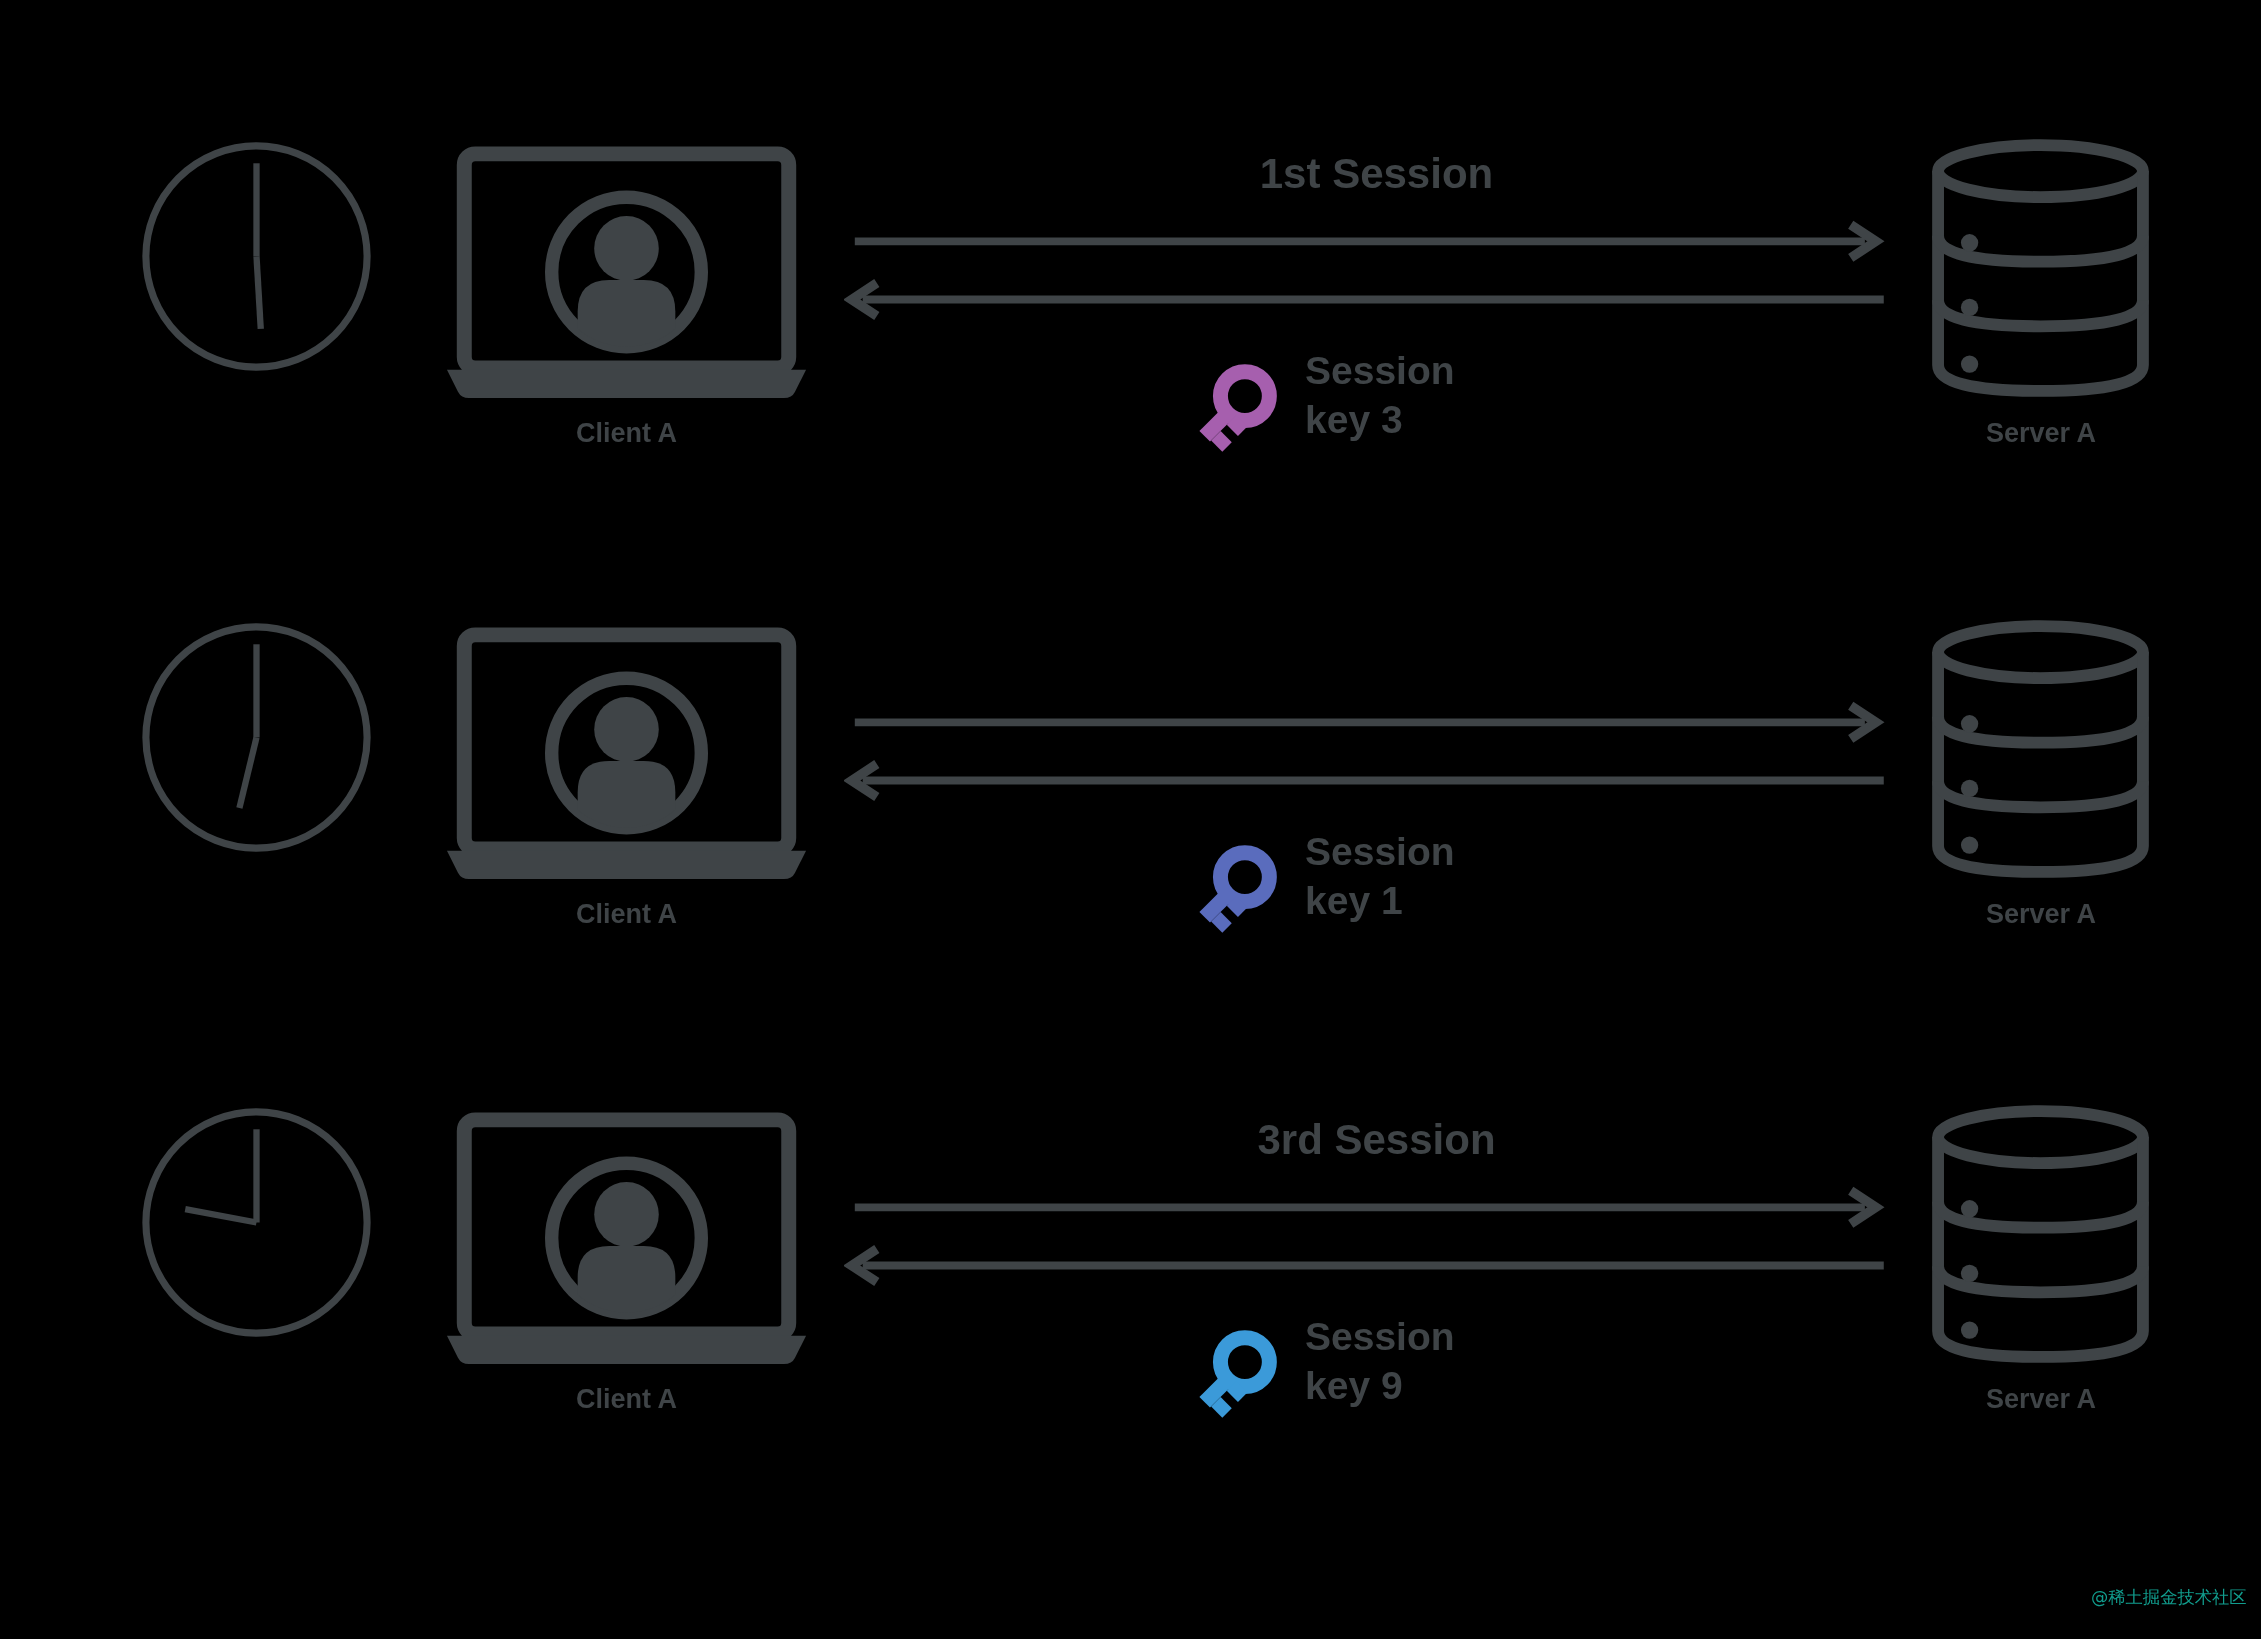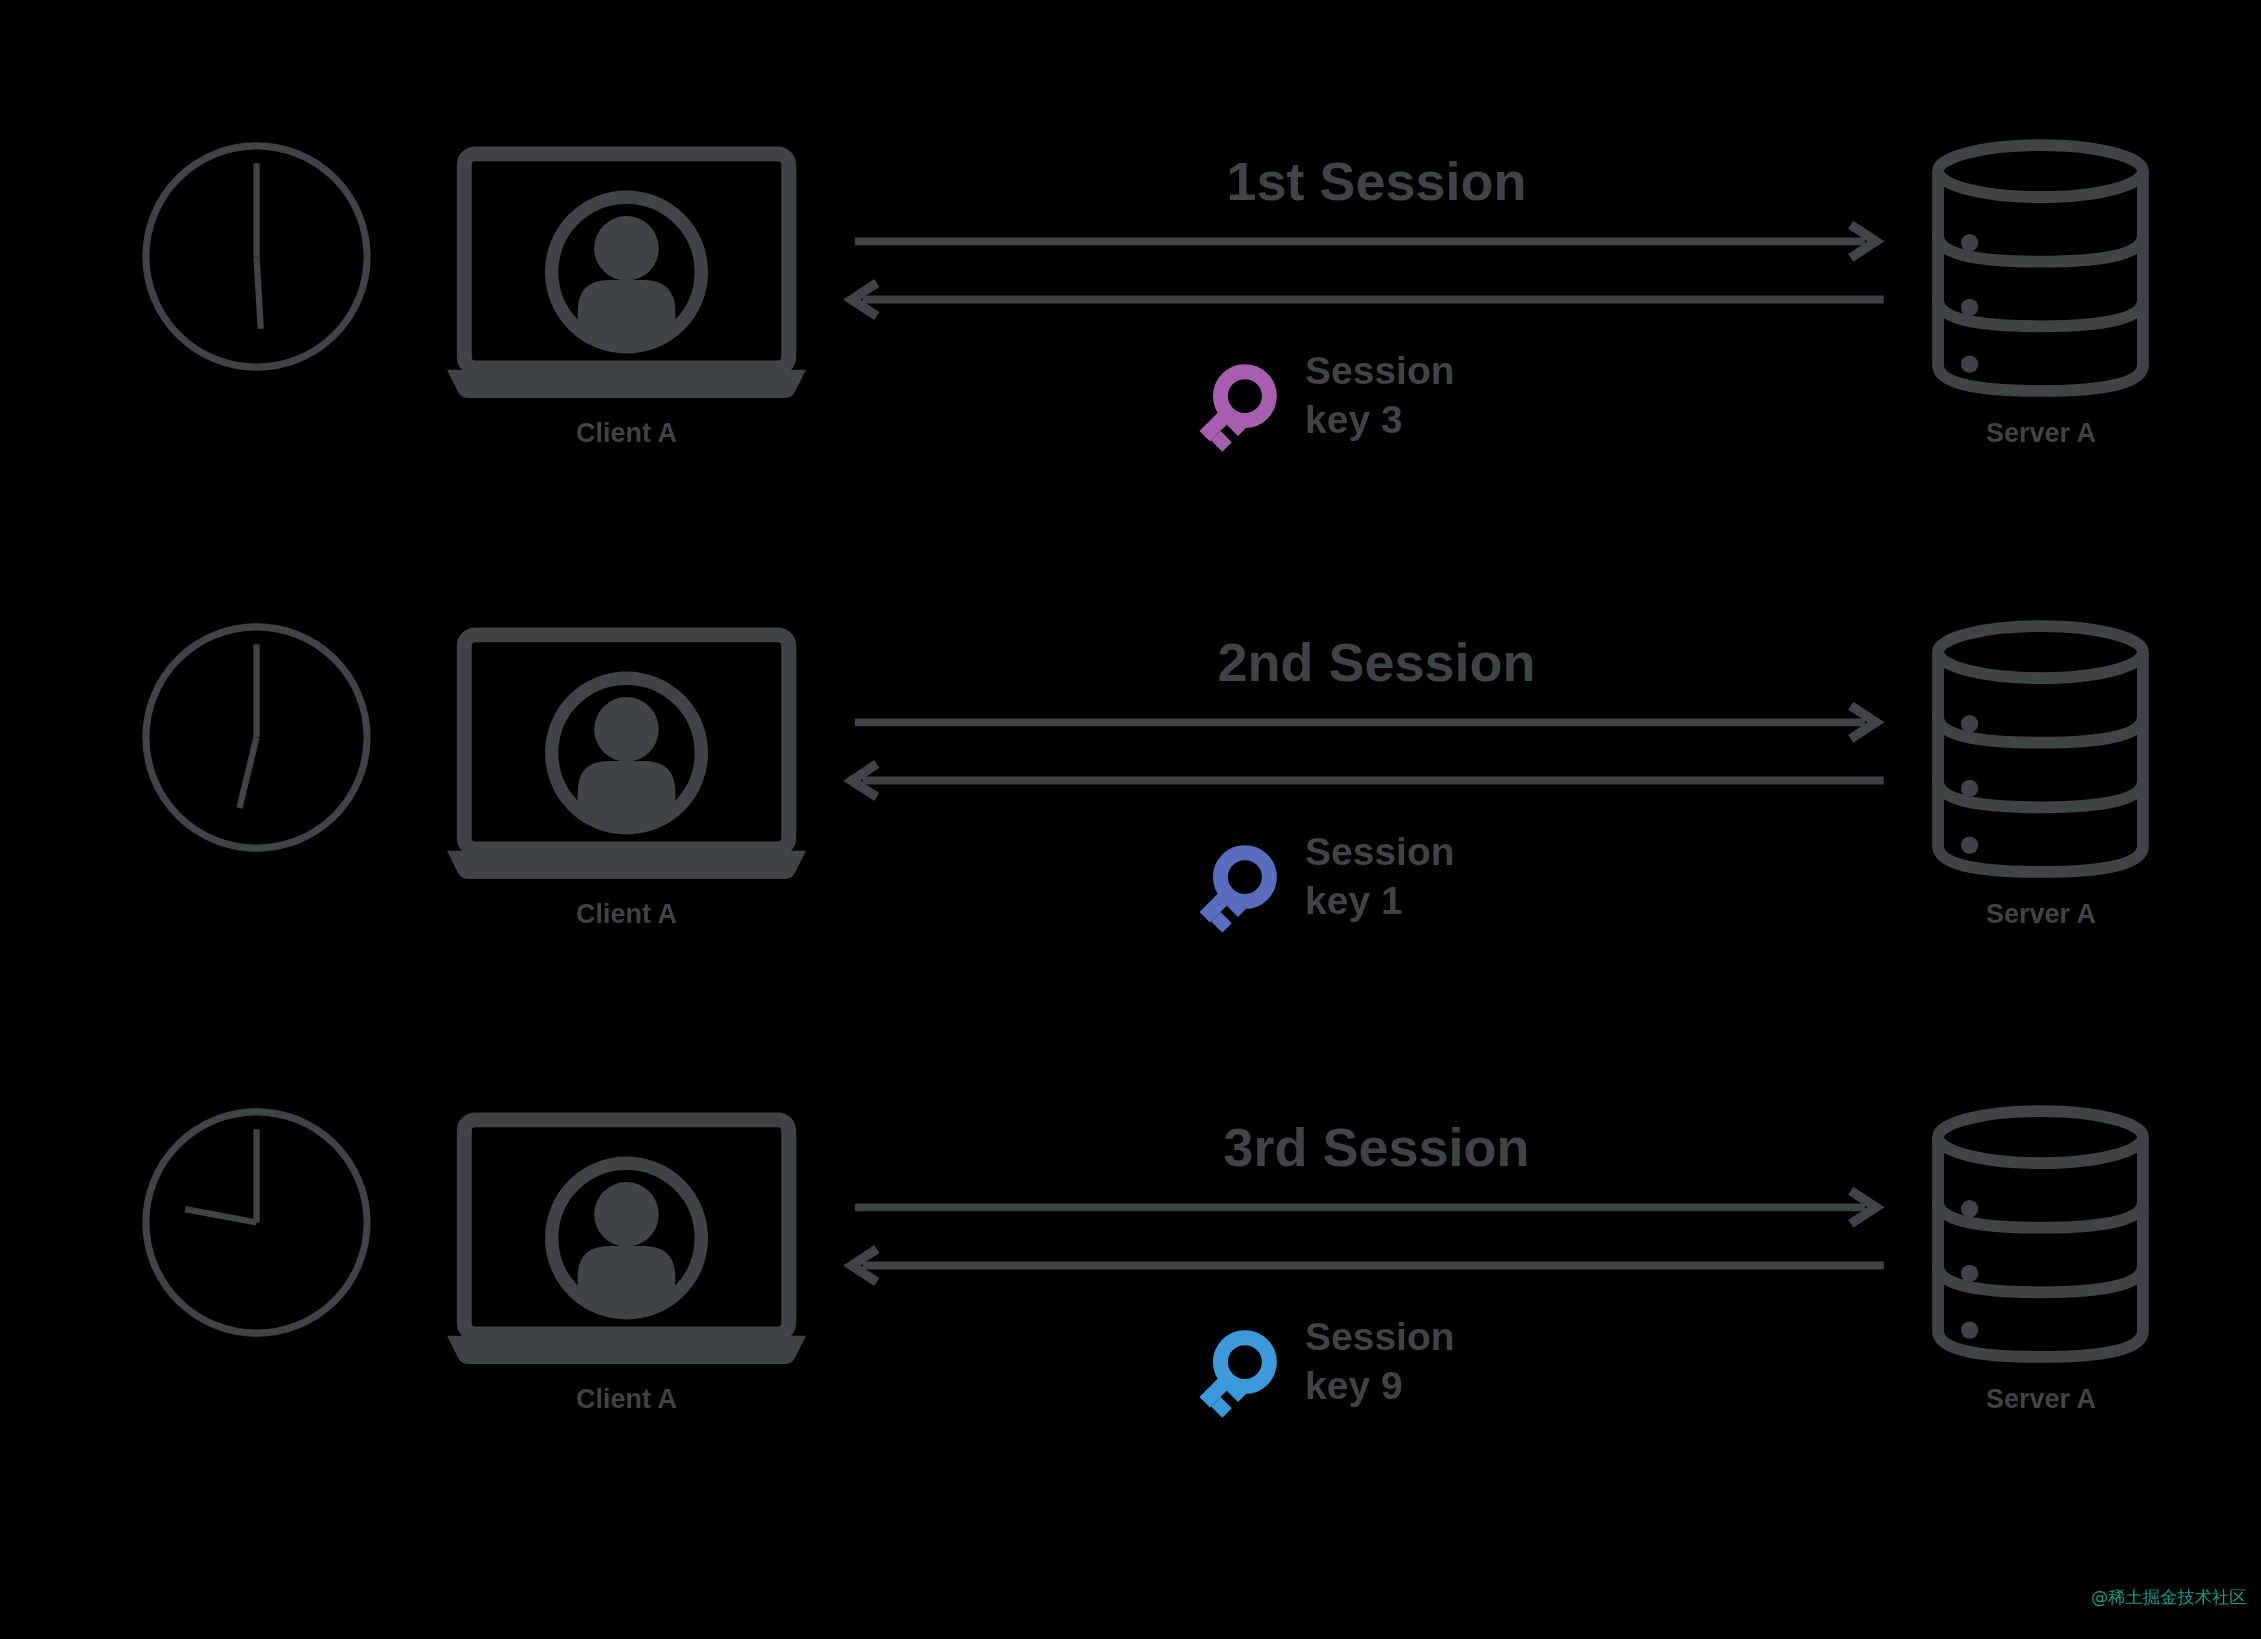--- a/index.html
+++ b/index.html
@@ -67,21 +67,21 @@
     font-weight: bold;
     font-family: "Liberation Sans", sans-serif;
     white-space: nowrap;
     letter-spacing: 0px;
   }
   .node-label {
     font-size: 27px;
     text-align: center;
   }
   .session-label {
-    font-size: 54px;
+    font-size: 42px;
     text-align: center;
   }
   .key-label {
     font-size: 39px;
     line-height: 1.26;
     text-align: left;
   }
   .key-label span { display: block; }
 
   .watermark {
@@ -194,21 +194,20 @@
           </clipPath>
         <g clip-path="url(#avclip2)">
           <circle cx="230" cy="130" r="41" fill="#3f4447"></circle>
           <path d="M168 265 v-55 q0-40 40-40 h44 q40 0 40 40 v55 Z" fill="#3f4447"></path>
         </g>
       </svg>
     </div>
 
     <div class="label node-label" style="left:445px; top:402px; width:363px;">Client A</div>
 
-    <div class="label session-label" style="left:852px; top:134px; width:1049px;">2nd Session</div>
 
     <div class="arrows" style="left:844px; top:197px;">
       <svg viewBox="0 0 1330 150" width="1049" height="118" aria-hidden="true">
         <g>
           <line x1="12" y1="36" x2="1296" y2="36" stroke="#3f4447" stroke-width="10"></line>
           <polyline points="1278,15 1310,36 1278,57" fill="none" stroke="#3f4447" stroke-width="12" stroke-linejoin="miter"></polyline>
         </g>
         <g>
           <line x1="22" y1="110" x2="1320" y2="110" stroke="#3f4447" stroke-width="10"></line>
           <polyline points="40,89 8,110 40,131" fill="none" stroke="#3f4447" stroke-width="12" stroke-linejoin="miter"></polyline>

